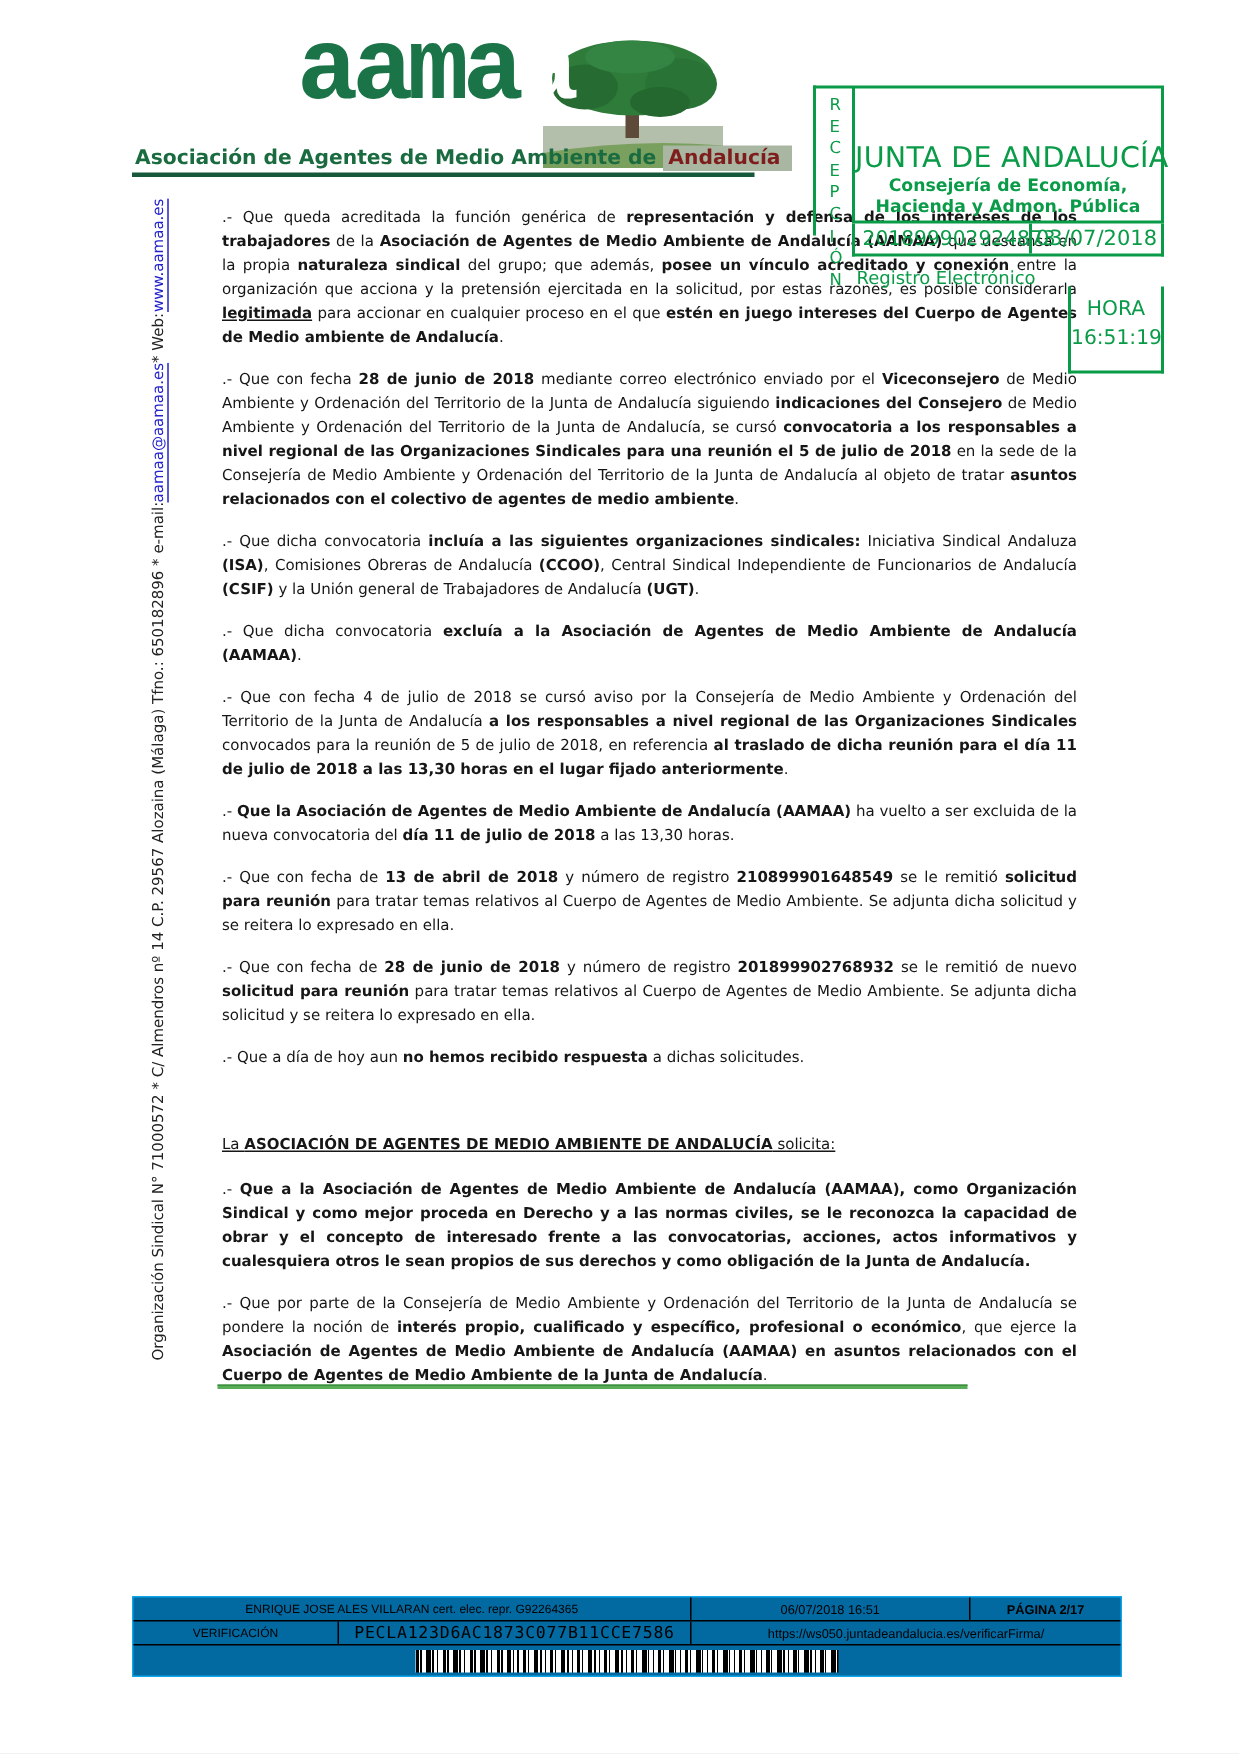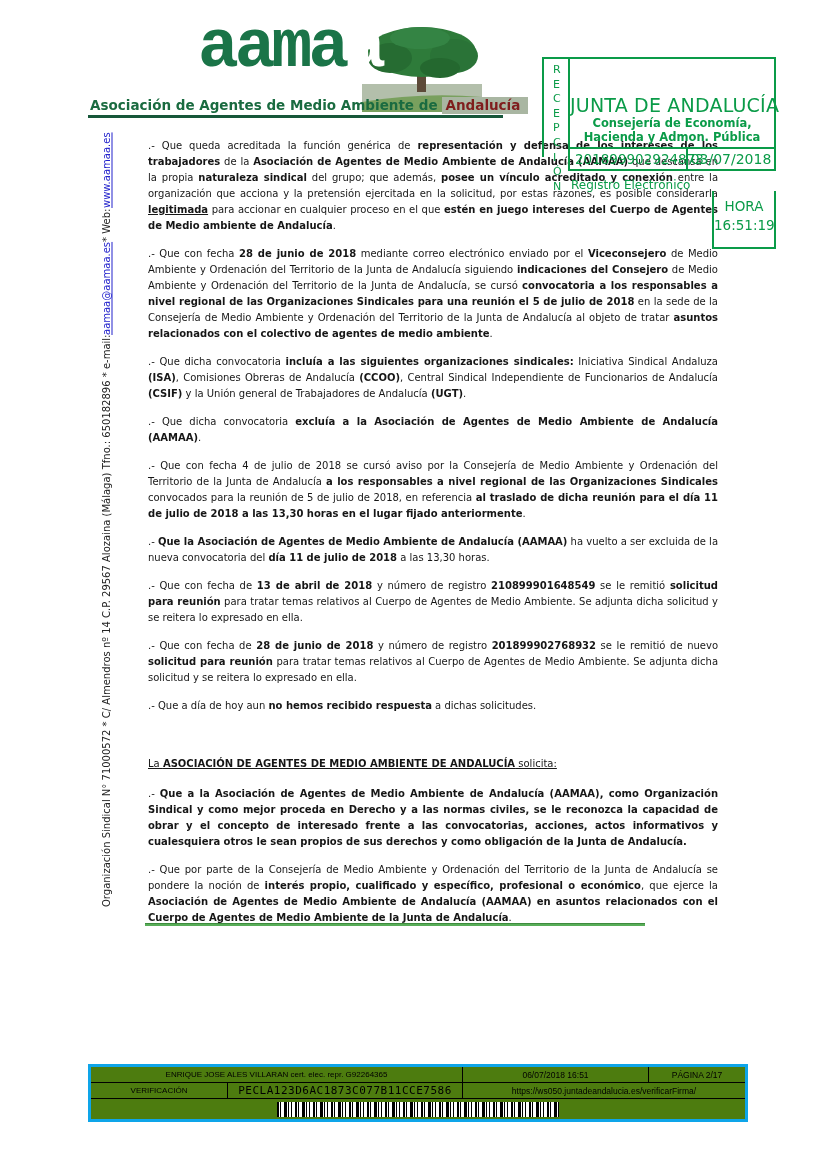--- a/index.html
+++ b/index.html
@@ -78,33 +78,33 @@
   .solicita-heading { margin-top:42px; margin-bottom:14px; }
 
   .separator {
     position:absolute; left:145px; top:923px; width:500px; height:3px;
     background:#58ad58; border-top:1px solid #3e8c3e; z-index:1;
   }
 
   
   .footer-table {
     position:absolute; left:88px; top:1064px; width:660px; z-index:2;
-    border:3px solid #0ea5e9; font-family:"Liberation Sans", sans-serif; color:#000;
-    background:#4d7c0f;
+    border:1px solid #0ea5e9; font-family:"Liberation Sans", sans-serif; color:#000;
+    background:#0369a1;
   }
   .ft-row { display:flex; border-bottom:1px solid #000; height:16px; }
   .ft-row:last-child { border-bottom:none; height:20px; }
   .ft-cell {
     border-right:1px solid #000; display:flex; align-items:center; justify-content:center;
     overflow:hidden; white-space:nowrap;
   }
   .ft-cell:last-child { border-right:none; }
   .ft-signer { width:372px; font-size:8px; }
   .ft-date { width:186px; font-size:8.5px; }
-  .ft-page { flex:1; font-size:8.5px; }
+  .ft-page { flex:1; font-size:8.5px;font-weight:bold; }
   .ft-verif { width:137px; font-size:8px; }
   .ft-code { width:235px; font-family:"DejaVu Sans Mono", monospace; font-size:11px; letter-spacing:0.5px; }
   .ft-url { flex:1; font-size:8.5px; }
   .ft-barcode-row { justify-content:center; display:flex; align-items:center; }
   .barcode {
     width:282px; height:15px;
     background:repeating-linear-gradient(90deg,
       #000 0 2px, #fff 2px 3px, #000 3px 4px, #fff 4px 7px,
       #000 7px 10px, #fff 10px 11px, #000 11px 12px, #fff 12px 14px,
       #000 14px 15px, #fff 15px 18px);

